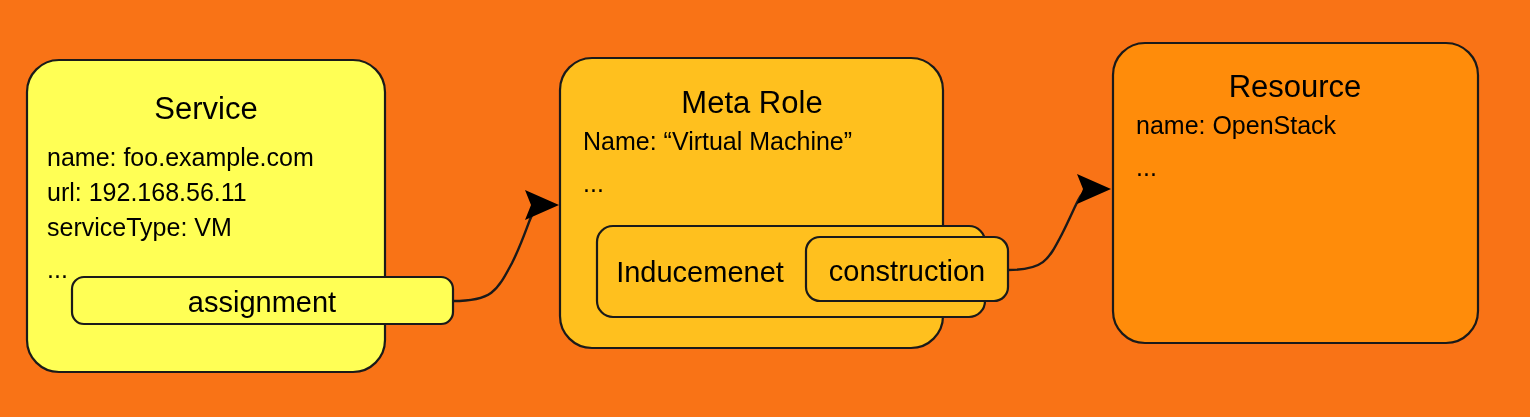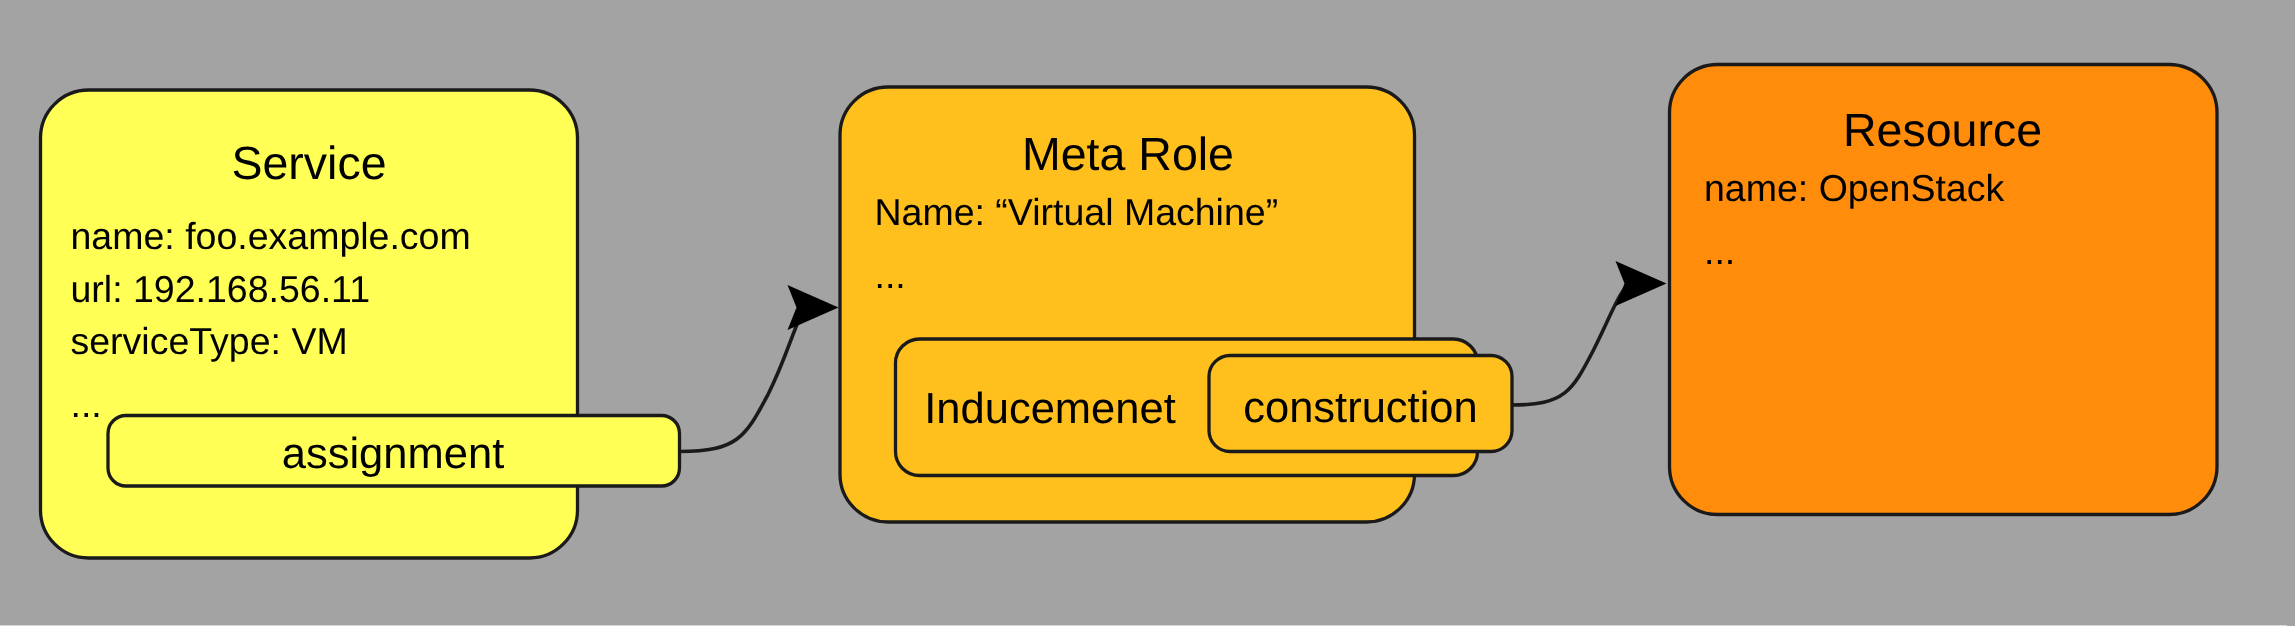--- a/index.html
+++ b/index.html
@@ -4,21 +4,21 @@
 <style>
   html, body {
     margin: 0;
     padding: 0;
     background: #ffffff;
   }
   #canvas {
     position: relative;
     width: 1530px;
     height: 417px;
-    background: #a3a3a3;
+    background: #f97316;
     overflow: hidden;
     font-family: "Liberation Sans", sans-serif;
   }
   #diagram-svg {
     position: absolute;
     left: 0;
     top: 0;
     width: 1530px;
     height: 417px;
   }

